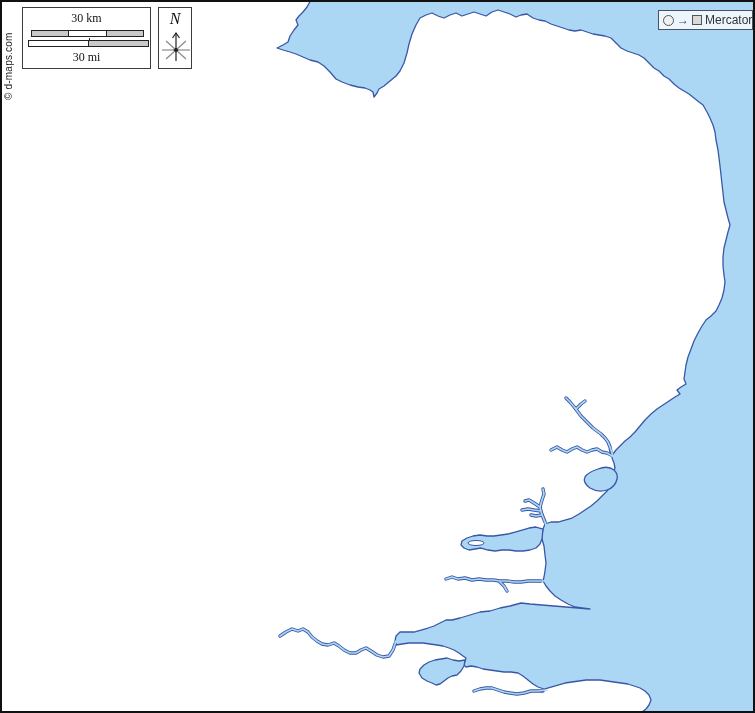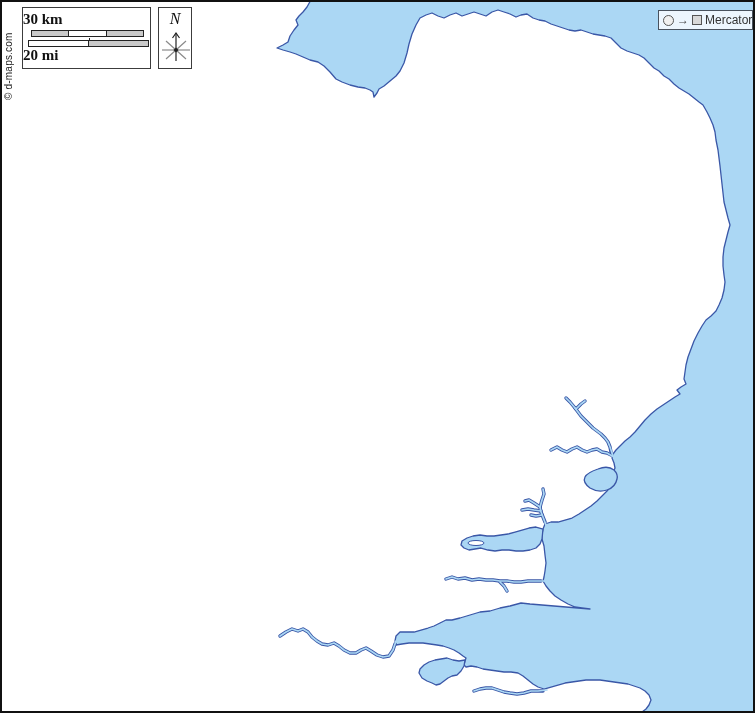--- a/index.html
+++ b/index.html
@@ -17,22 +17,22 @@
   .riv-o { fill:none; stroke:var(--coast,#3a57a7); stroke-width:3.4; stroke-linecap:round; stroke-linejoin:round; }
   .riv-i { fill:none; stroke:var(--sea,#abd7f4); stroke-width:1.7; stroke-linecap:round; stroke-linejoin:round; }
   .islet { fill:var(--land,#fff); stroke:var(--coast,#3a57a7); stroke-width:1; }
 
   
   .scalebox {
     position:absolute; left:22px; top:7px; width:129px; height:62px;
     background:#fff; border:1px solid #3c3c3c; z-index:20; box-sizing:border-box;
   }
   .scale-label {
-    text-align:left; font-family:"Liberation Serif", serif;
-    font-size:15px; color:#111; line-height:1;font-weight:bold;
+    text-align:center; font-family:"Liberation Serif", serif;
+    font-size:12px; color:#111; line-height:1;
   }
   .km-label { position:absolute; top:4px; width:100%; }
   .mi-label { position:absolute; bottom:5px; width:100%; }
   .bar { position:absolute; height:5px; border:1px solid #222; display:flex; box-sizing:content-box; }
   .bar-km { left:8px; top:22px; width:111px; }
   .bar-mi { left:5px; top:32px; width:119px; }
   .seg { flex:1; }
   .seg + .seg { border-left:1px solid #222; }
   .seg-gray  { background:#c9c9c9; }
   .seg-white { background:#fff; }
@@ -183,21 +183,21 @@
     <div class="bar bar-km">
       <div class="seg seg-gray"></div>
       <div class="seg seg-white"></div>
       <div class="seg seg-gray"></div>
     </div>
     <div class="bar bar-mi">
       <div class="seg seg-white"></div>
       <div class="seg seg-gray"></div>
       <div class="mi-tick"></div>
     </div>
-    <div class="scale-label mi-label">20 mi</div>
+    <div class="scale-label mi-label">30 mi</div>
   </div>
 
   <div class="northbox">
     <div class="north-label">N</div>
     <svg class="compass" width="34" height="38" viewBox="0 0 34 38" aria-hidden="true">
       <line x1="17" y1="5" x2="17" y2="33" stroke="#222" stroke-width="1.2"></line>
       <polyline points="13.5,10 17,5 20.5,10" fill="none" stroke="#222" stroke-width="1.2"></polyline>
       <line x1="3" y1="22" x2="31" y2="22" stroke="#8a8a8a" stroke-width="1.2"></line>
       <line x1="7" y1="13" x2="27" y2="31" stroke="#8a8a8a" stroke-width="1.2"></line>
       <line x1="27" y1="13" x2="7" y2="31" stroke="#8a8a8a" stroke-width="1.2"></line>

